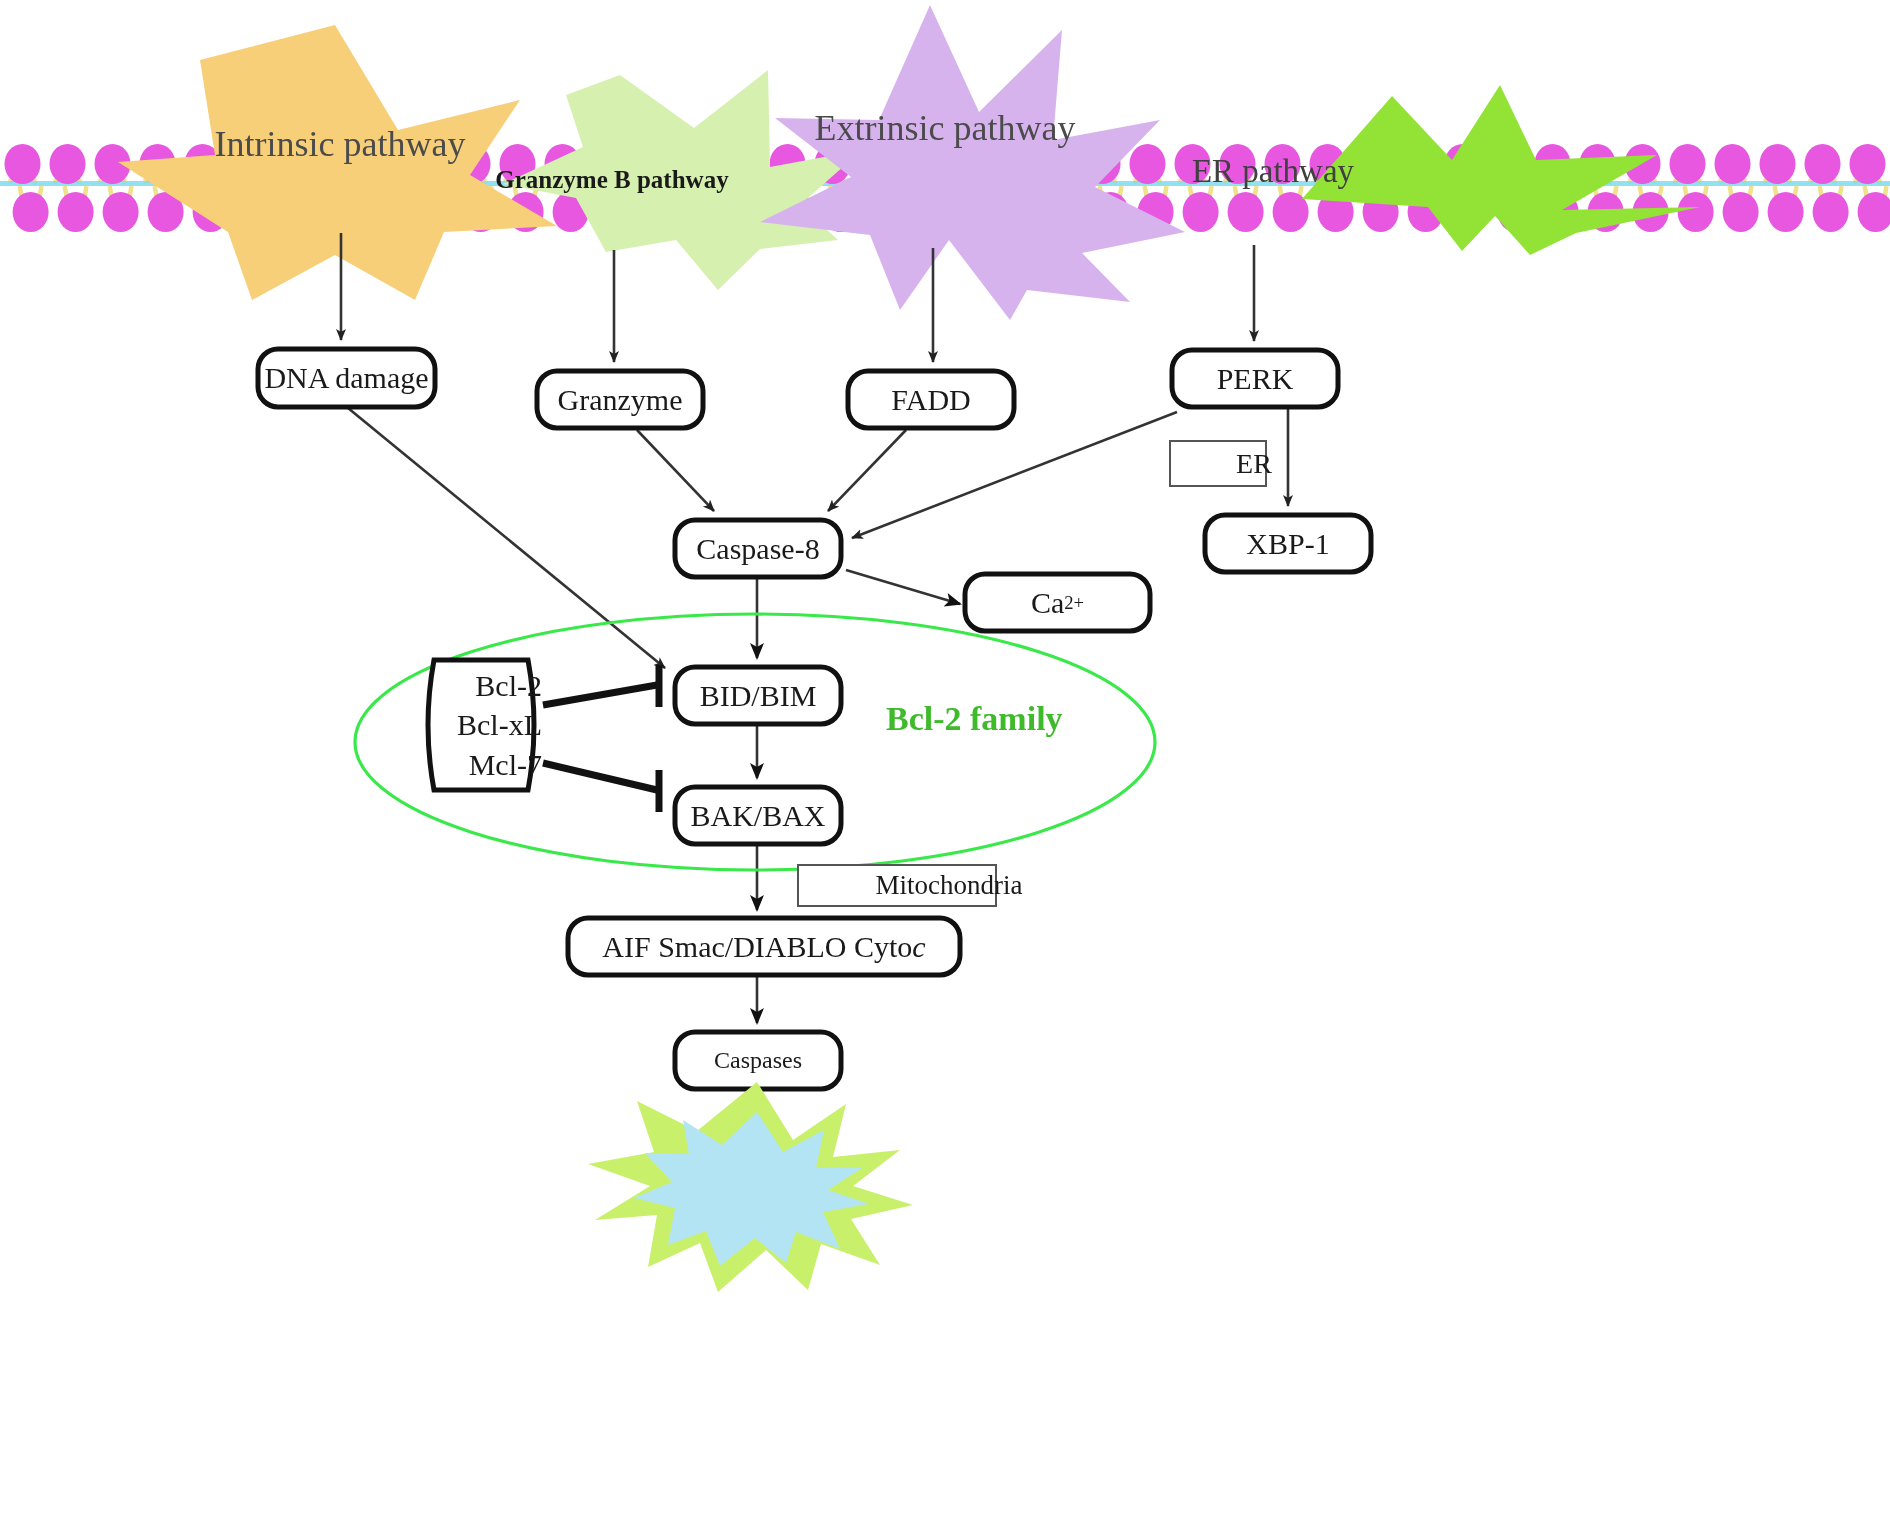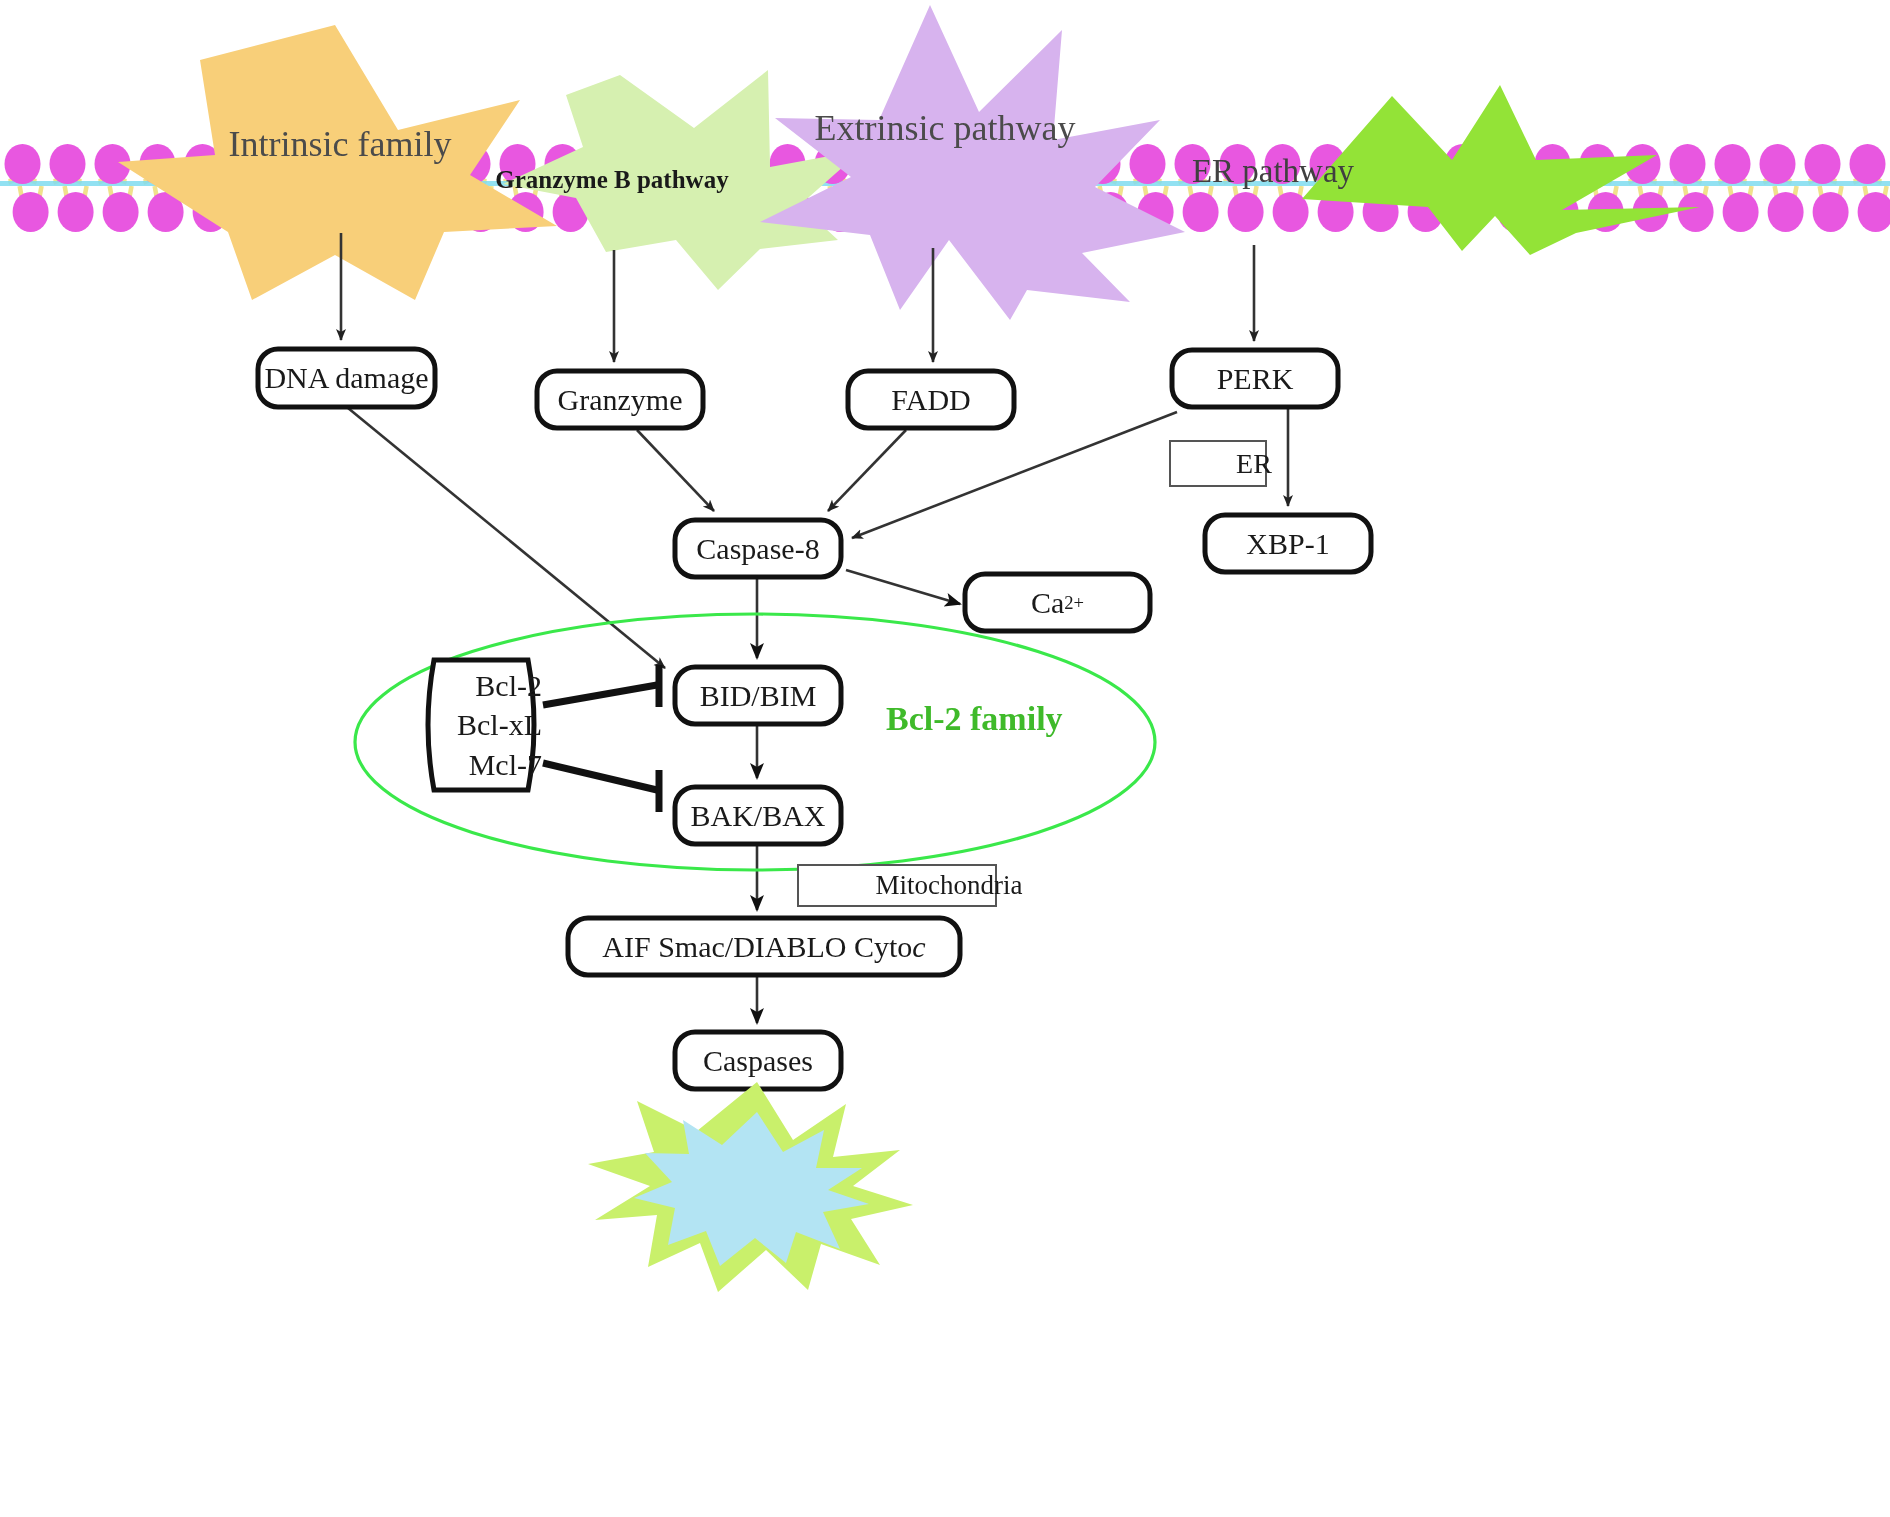--- a/index.html
+++ b/index.html
@@ -518,21 +518,21 @@
         <rect x="675" y="1032" width="166" height="57" rx="20" ry="20" fill="#fff" stroke="#111" stroke-width="5"></rect>
       </g>
 
     <g id="apoptosis-burst">
       <polygon fill="#c9f06b" points="757,1082 793,1140 846,1104 833,1157 900,1150 853,1186 913,1205 851,1219 880,1265 821,1244 808,1290 766,1250 718,1292 700,1243 648,1267 657,1215 595,1220 650,1186 588,1164 654,1152 637,1101 697,1131"></polygon>
       <polygon fill="#b3e4f3" points="757,1112 783,1152 824,1130 816,1168 862,1168 828,1190 869,1204 823,1212 840,1249 796,1232 786,1263 755,1238 720,1266 706,1231 668,1245 675,1208 634,1198 672,1182 645,1153 689,1154 683,1120 722,1145"></polygon>
     </g>
   </svg>
 
   <div id="star-labels">
-      <div class="starlabel" style="left: 190px; top: 118px; width: 300px; height: 52px; font-size: 36px; color: rgb(75, 75, 75); font-weight: 400;">Intrinsic family</div>
+      <div class="starlabel" style="left: 190px; top: 118px; width: 300px; height: 52px; font-size: 36px; color: rgb(75, 75, 75); font-weight: 400;">Intrinsic pathway</div>
       <div class="starlabel" style="left: 492px; top: 160px; width: 240px; height: 40px; font-size: 25px; color: rgb(26, 26, 26); font-weight: 700;">Granzyme B pathway</div>
       <div class="starlabel" style="left: 815px; top: 102px; width: 260px; height: 52px; font-size: 36px; color: rgb(75, 75, 75); font-weight: 400;">Extrinsic pathway</div>
       <div class="starlabel" style="left: 1188px; top: 147px; width: 170px; height: 48px; font-size: 33px; color: #404040; font-weight: 400;">ER  pathway</div>
     </div>
   <div id="node-labels">
       <div class="node-label" style="left: 258px; top: 349px; width: 177px; height: 58px; font-size: 30px;">
         <span>DNA damage</span>
       </div>
       <div class="node-label" style="left: 537px; top: 371px; width: 166px; height: 57px; font-size: 30px;">
         <span>Granzyme</span>
@@ -567,20 +567,20 @@
         <span style="line-height: 1.32;">Bcl-xL</span>
         <span style="line-height: 1.32;">Mcl-7</span>
       </div>
       <div class="node-label" style="left: 798px; top: 865px; width: 218px; height: 41px; font-size: 27px; margin-left: 42px;">
         <span>Mitochondria</span>
       </div>
       <div class="node-label" style="left: 568px; top: 918px; width: 392px; height: 57px; font-size: 30px;">
         <span>AIF   Smac/DIABLO   Cyto </span>
         <i>c</i>
       </div>
-      <div class="node-label" style="left: 675px; top: 1032px; width: 166px; height: 57px; font-size: 30px;">
+      <div class="node-label" style="left: 675px; top: 1032px; width: 166px; height: 57px; font-size: 24px;">
         <span>Caspases</span>
       </div>
     </div>
 
   <div class="starlabel" id="ellipse-label" style="left: 886px; top: 700px; font-size: 34px; color: rgb(63, 186, 42); font-weight: 700;">Bcl-2 family</div>
 
 </div>
 
 </body></html>

